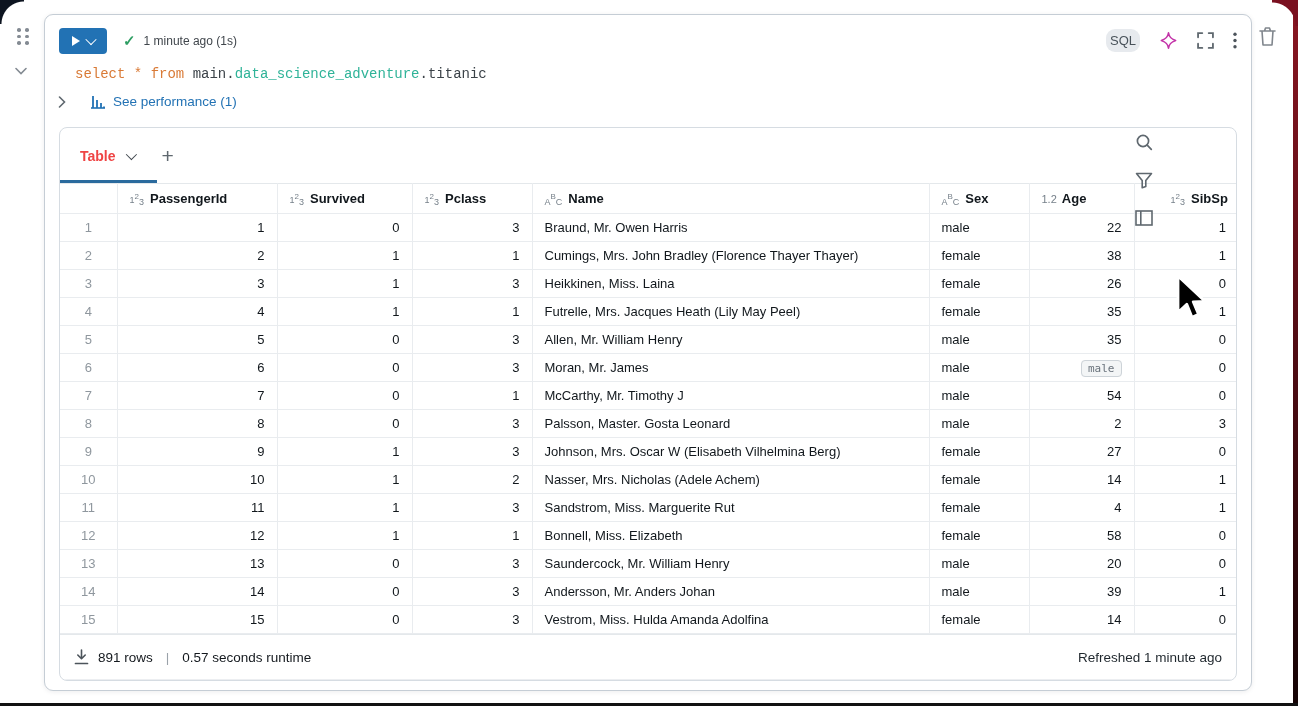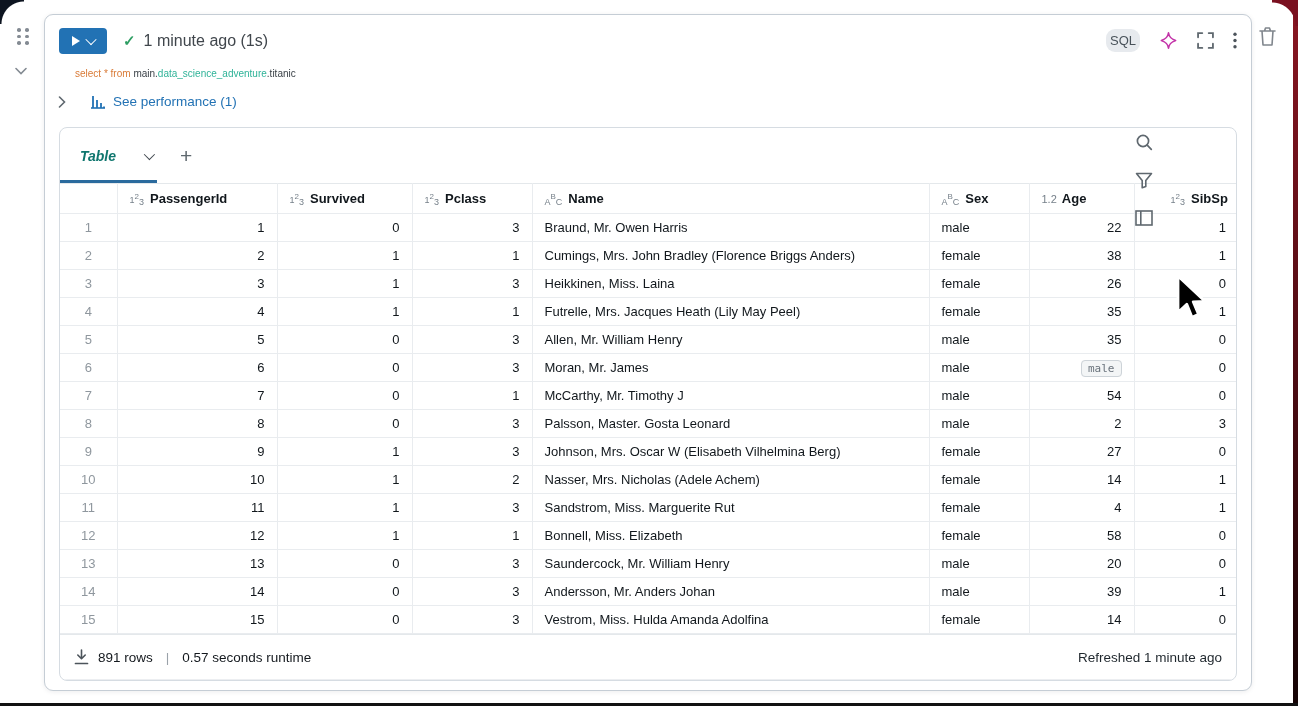--- a/index.html
+++ b/index.html
@@ -32,43 +32,43 @@
     box-shadow: 0 1px 5px rgba(20,30,40,.08);
     z-index:10;
   }
   .cell-toolbar { display:flex; align-items:center; padding:13px 14px 6px 14px; height:44px; }
   .run-button { display:flex; align-items:center; background:#2272b4; border:none; border-radius:4px;
     height:26px; width:48px; cursor:pointer; justify-content:center; gap:7px; }
   .play-tri { width:0; height:0; border-left:8px solid #fff; border-top:5px solid transparent; border-bottom:5px solid transparent; }
   .run-chev { width:8px; height:8px; border-right:1.8px solid #fff; border-bottom:1.8px solid #fff;
     transform: rotate(45deg) translate(-1px,-1px); }
   .run-check { color:#2e9e63; font-size:15px; font-weight:bold; margin:0 8px 0 16px; }
-  .run-status { font-size:16px; color:#40464c; }
+  .run-status { font-size:12px; color:#40464c; }
   .toolbar-right { margin-left:auto; display:flex; align-items:center; gap:19px; }
   .lang-badge { background:#e7eaee; color:#49525a; border-radius:9px; padding:4px 4px; font-size:13px; }
   .icon-btn { background:none; border:none; cursor:pointer; display:flex; align-items:center; padding:0; }
 
   
-  .query-line { margin:6px 0 0 30px; font-family:Liberation Sans, sans-serif; font-size:10px; line-height:18px; white-space:pre; }
+  .query-line { margin:6px 0 0 30px; font-family:Liberation Mono, monospace; font-size:14px; line-height:18px; white-space:pre; }
   .tok-kw { color:#d97a36; }
   .tok-id { color:#3b4248; }
   .tok-schema { color:#2fb398; }
   .tok-pl { color:#3b4248; }
 
   
   .perf-row { display:flex; align-items:center; margin:11px 0 0 13px; gap:24px; }
   .perf-expander { color:#5f686f; font-size:12px; background:none; border:none; cursor:pointer; }
   .perf-link { color:#2272b4; font-size:13.5px; cursor:pointer; display:flex; align-items:center; gap:7px; }
 
   
   .results-card { position:absolute; left:14px; right:14px; top:112px; height:554px;
     border:1px solid #d6dce2; border-radius:8px; background:#fff; overflow:hidden; }
   .results-tabbar { position:relative; height:55px; display:flex; align-items:center; padding:0 14px; }
-  .tab-table { display:flex; align-items:center; gap:28px; font-size:14px; font-weight:700; color:#0f766e;
-    height:100%; cursor:pointer; padding:0 6px 0 6px;font-style:italic; }
+  .tab-table { display:flex; align-items:center; gap:10px; font-size:14px; font-weight:700; color:#ef4444;
+    height:100%; cursor:pointer; padding:0 6px 0 6px; }
   .tab-underline { position:absolute; left:0; bottom:0; width:97px; height:3px; background:#2a6a9d; }
   .tab-chev { width:8px; height:8px; border-right:1.7px solid #41484f; border-bottom:1.7px solid #41484f;
     transform: rotate(45deg) translateY(-2px); }
   .add-tab-btn { background:none; border:none; font-size:21px; font-weight:300; color:#5f686f; margin-left:22px; cursor:pointer; line-height:1; }
   .tabbar-right { margin-left:auto; display:flex; align-items:center; gap:21px;flex-direction:column; }
   .pill-toggle { background:#e7eaee; border:none; border-radius:15px; padding:6px 12px; font-size:13px; color:#1f272d;
     display:flex; align-items:center; gap:6px; cursor:pointer; font-family:"Liberation Sans", sans-serif; }
   .pill-chev { width:7px; height:7px; border-right:1.6px solid #1f272d; border-bottom:1.6px solid #1f272d;
     transform: rotate(45deg) translateY(-2px); }
 
@@ -241,21 +241,21 @@
             <td>Braund, Mr. Owen Harris</td>
             <td>male</td>
             <td class="al-r">22</td>
             <td class="al-r">1</td>
           </tr>
           <tr>
             <td class="rownum al-c">2</td>
             <td class="al-r">2</td>
             <td class="al-r">1</td>
             <td class="al-r">1</td>
-            <td>Cumings, Mrs. John Bradley (Florence Briggs Anders)</td>
+            <td>Cumings, Mrs. John Bradley (Florence Thayer Thayer)</td>
             <td>female</td>
             <td class="al-r">38</td>
             <td class="al-r">1</td>
           </tr>
           <tr>
             <td class="rownum al-c">3</td>
             <td class="al-r">3</td>
             <td class="al-r">1</td>
             <td class="al-r">3</td>
             <td>Heikkinen, Miss. Laina</td>

